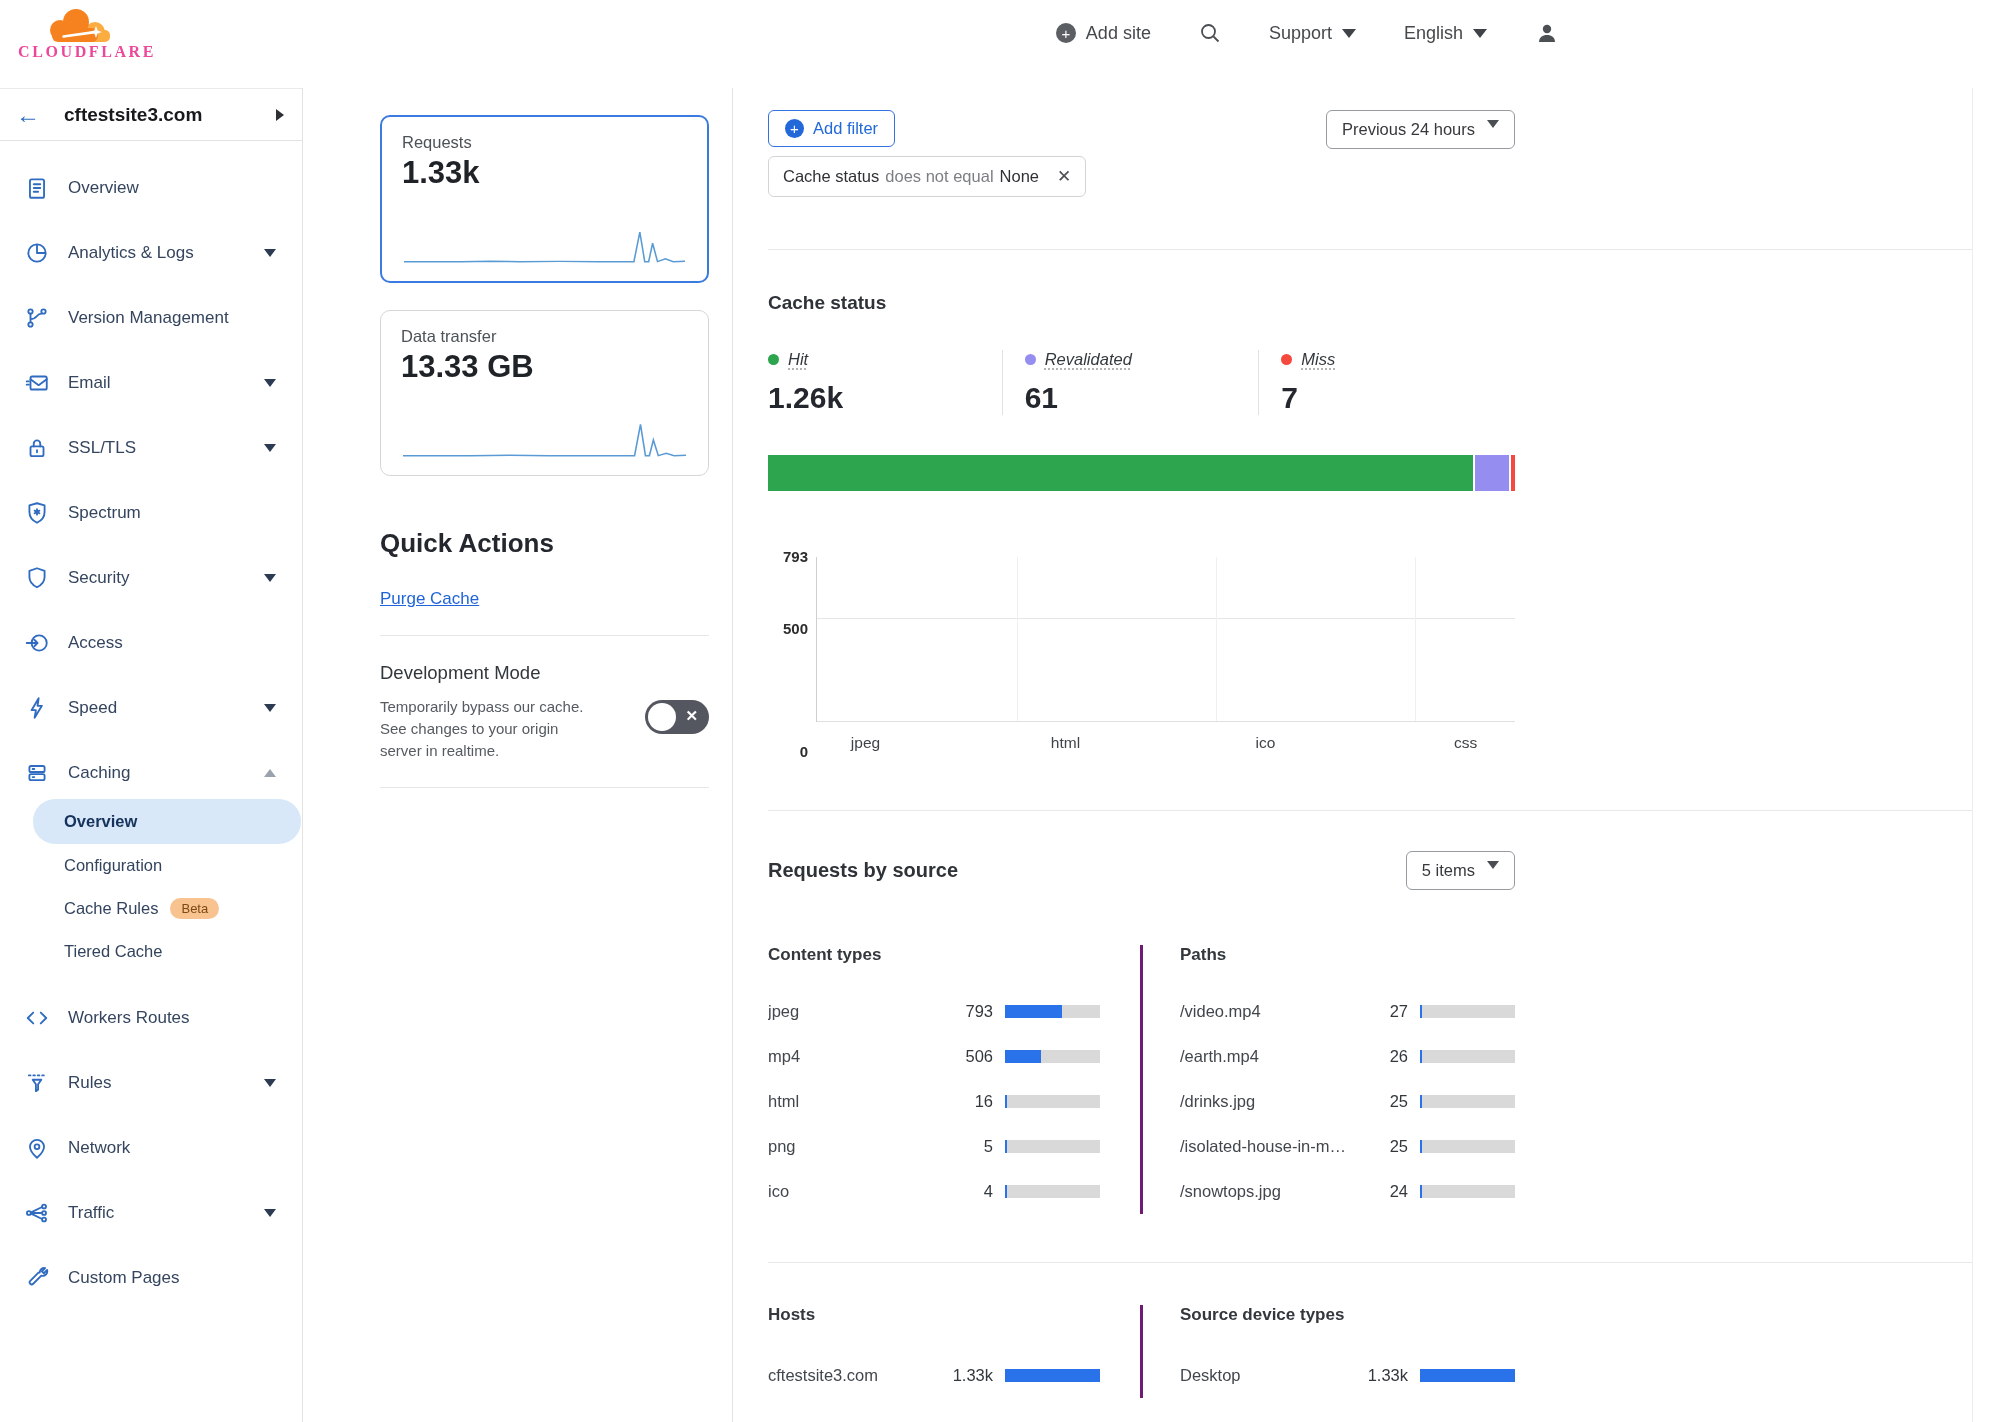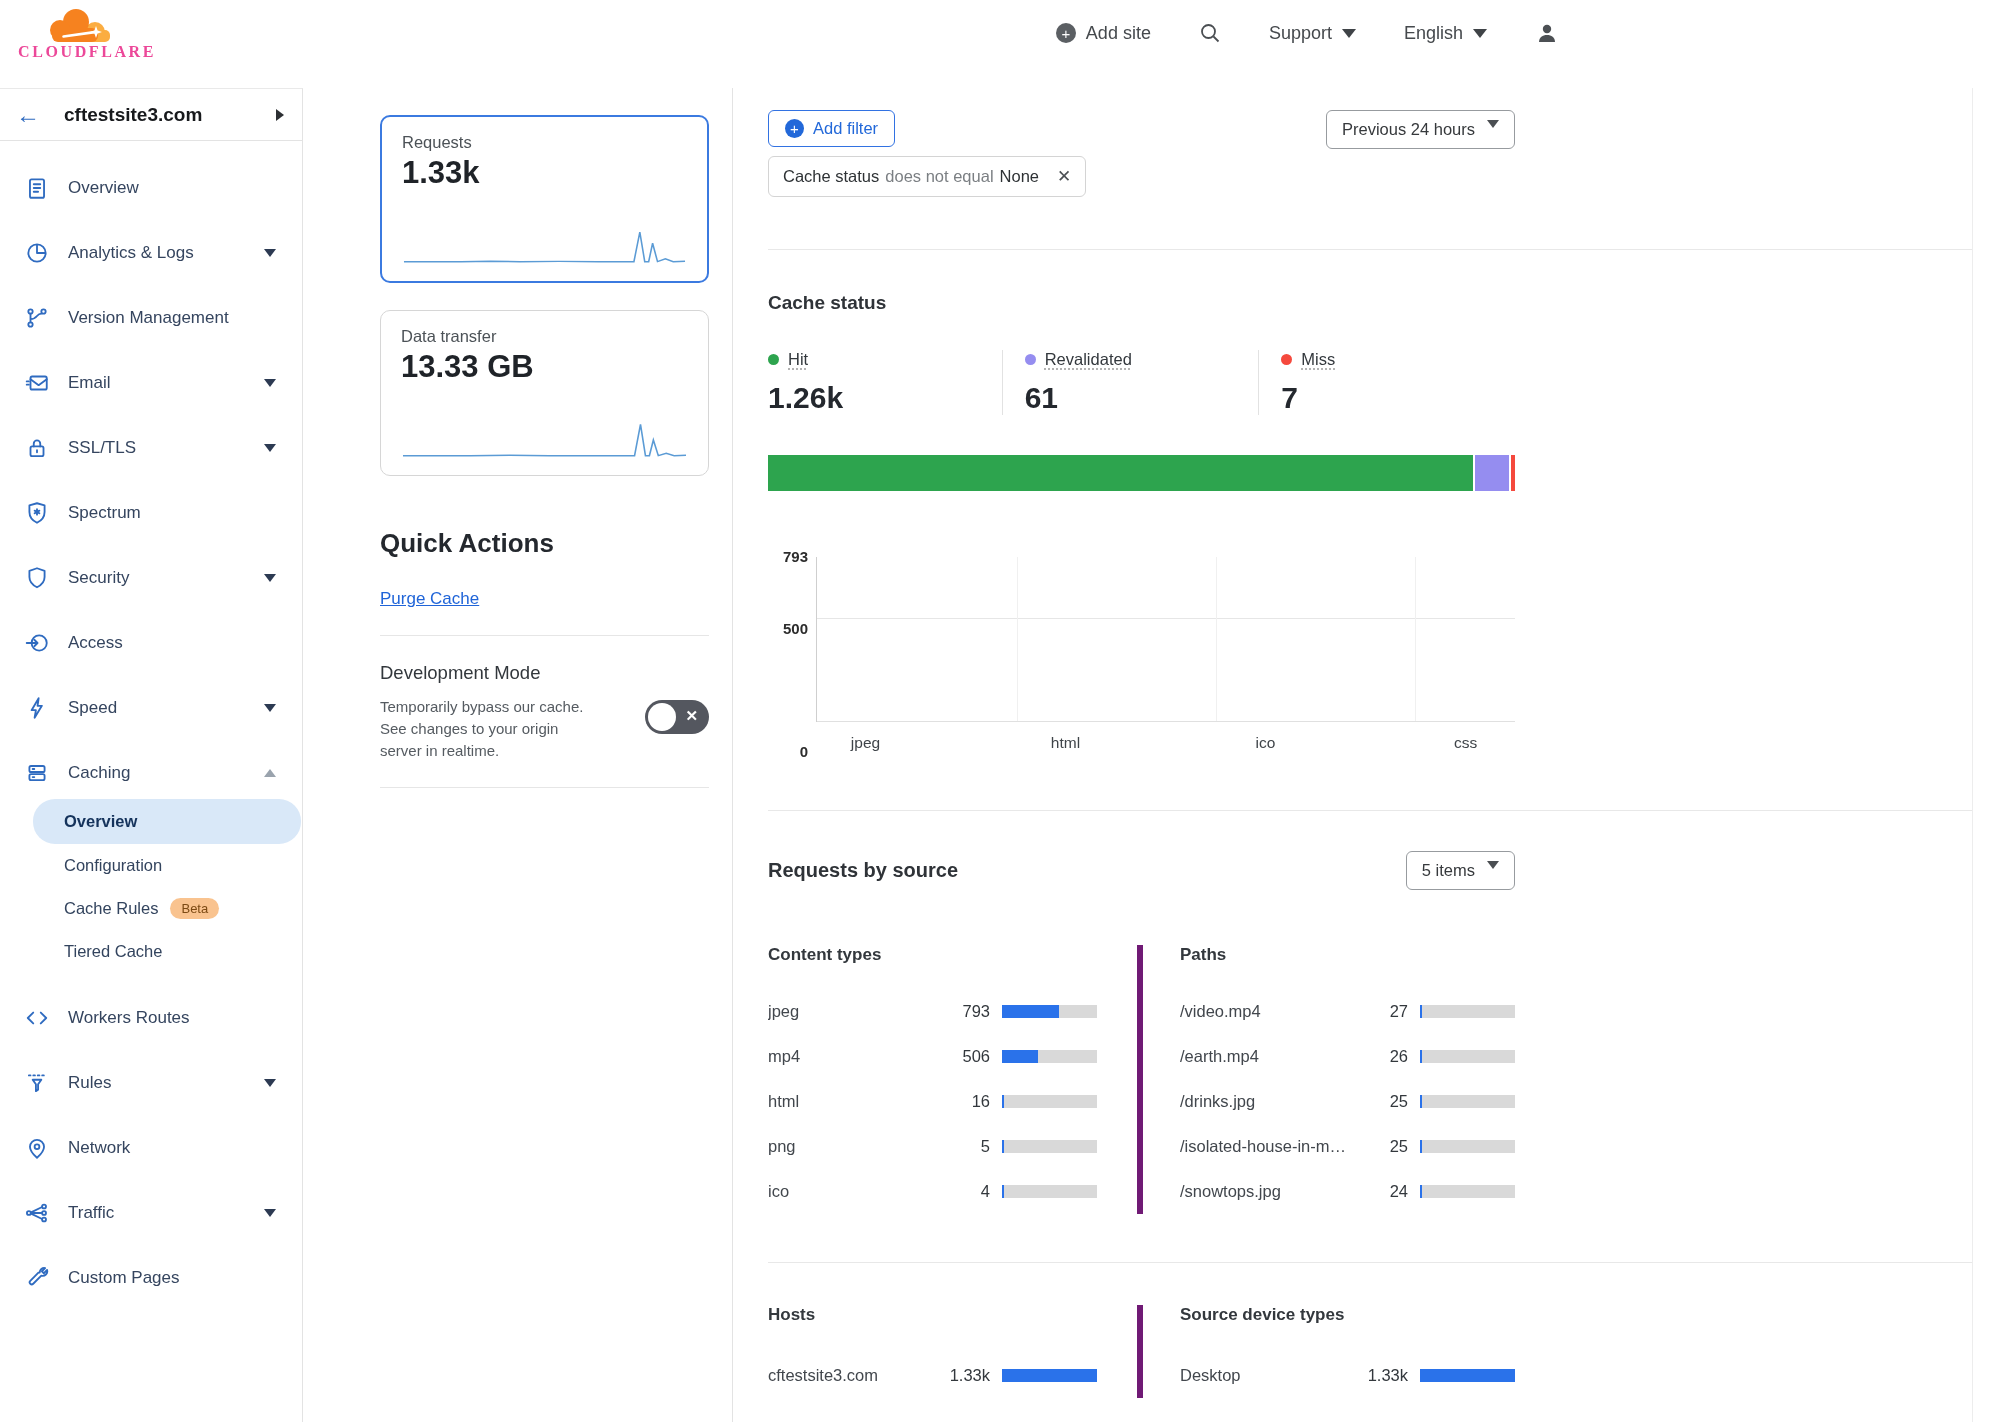--- a/index.html
+++ b/index.html
@@ -82,21 +82,21 @@
   .btn-outline { display:flex; align-items:flex-start; gap:12px; border:1px solid #979b9f; background:#fff;
                  border-radius:6px; padding:9px 15px; font-size:16.5px; color:#36393c; cursor:pointer; }
   .caret-sm { width:0; height:0; border-left:6px solid transparent; border-right:6px solid transparent;
               border-top:8px solid #4a4e52; }
 
   .section-cache { border-top:1px solid #e8e8e8; border-bottom:1px solid #e8e8e8; padding:42px 0 58px; }
   .sec-title { font-size:19px; font-weight:700; color:#2f3338; }
   .stats { display:flex; margin-top:36px; }
   .stat { flex:1; }
   .stat + .stat { border-left:1px solid #e2e2e2; padding-left:22px; }
-  .stat-top { display:flex; align-items:center; gap:9px; font-size:16.5px; color:#33383d; }
+  .stat-top { display:flex; align-items:center; gap:9px; font-size:16.5px; color:#33383d;font-style:italic; }
   .dot { width:11px; height:11px; border-radius:50%; }
   .stat-label { text-decoration:underline dotted #9a9a9a; text-underline-offset:4px; cursor:help; }
   .stat-value { font-size:30px; font-weight:700; color:#24282e; margin-top:12px; }
 
   .dist-bar { margin-top:40px; height:36px; display:flex; gap:2px; }
   .dist-bar .seg-hit   { background:#2da44e; }
   .dist-bar .seg-reval { background:#958df0; }
   .dist-bar .seg-miss  { background:#f5493d; }
 
   .chart { margin-top:66px; position:relative; padding-left:48px; }
@@ -111,21 +111,21 @@
   .seg.hit   { background:#79c894; }
   .seg.reval { background:#aba5f3; }
   .seg.other { background:#c28b55; }
   .xlabels { display:flex; gap:11px; margin-top:12px; padding:0 5px; }
   .xlabels span { flex:1; text-align:center; font-size:15.5px; color:#3f4449; }
 
   .section-rbs { padding-top:40px; }
   .rbs-head { display:flex; justify-content:space-between; align-items:center; }
   .rbs-title { font-size:20px; font-weight:700; color:#2f3338; }
   .cols { display:flex; margin-top:55px; }
-  .col1 { width:375px; border-right:6px solid #701a75; padding-right:40px; }
+  .col1 { width:375px; border-right:3px solid #701a75; padding-right:40px; }
   .col2 { width:372px; padding-left:37px; }
   .col-title { font-size:17px; font-weight:700; color:#33383d; }
   .rows { margin-top:24px; }
   .mini-row { display:flex; align-items:center; height:45px; }
   .mini-label { flex:1; font-size:16.5px; color:#42474d; white-space:nowrap; overflow:hidden; text-overflow:ellipsis; }
   .mini-val { width:62px; text-align:right; font-size:16.5px; color:#33383d; margin-right:12px; flex-shrink:0; }
   .mini-track { width:95px; height:13px; background:#d9d9d9; flex-shrink:0; }
   .mini-fill { display:block; height:100%; background:#2a72ea; }
   .rbs-div { border-top:1px solid #e8e8e8; margin-top:48px; }
   .cols.bottom { margin-top:42px; }

